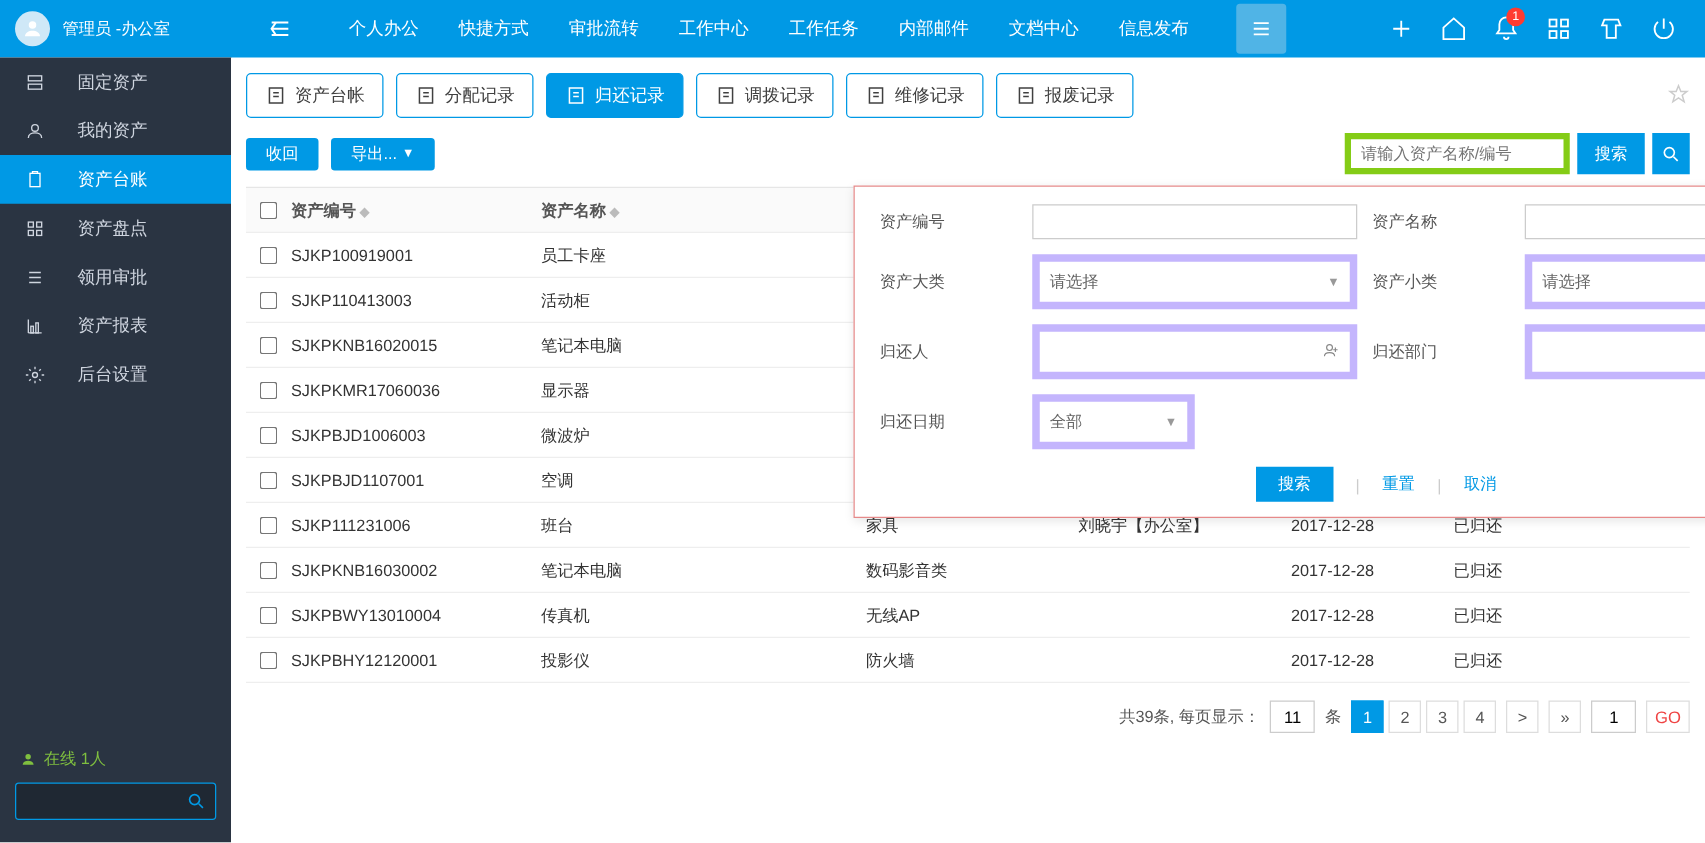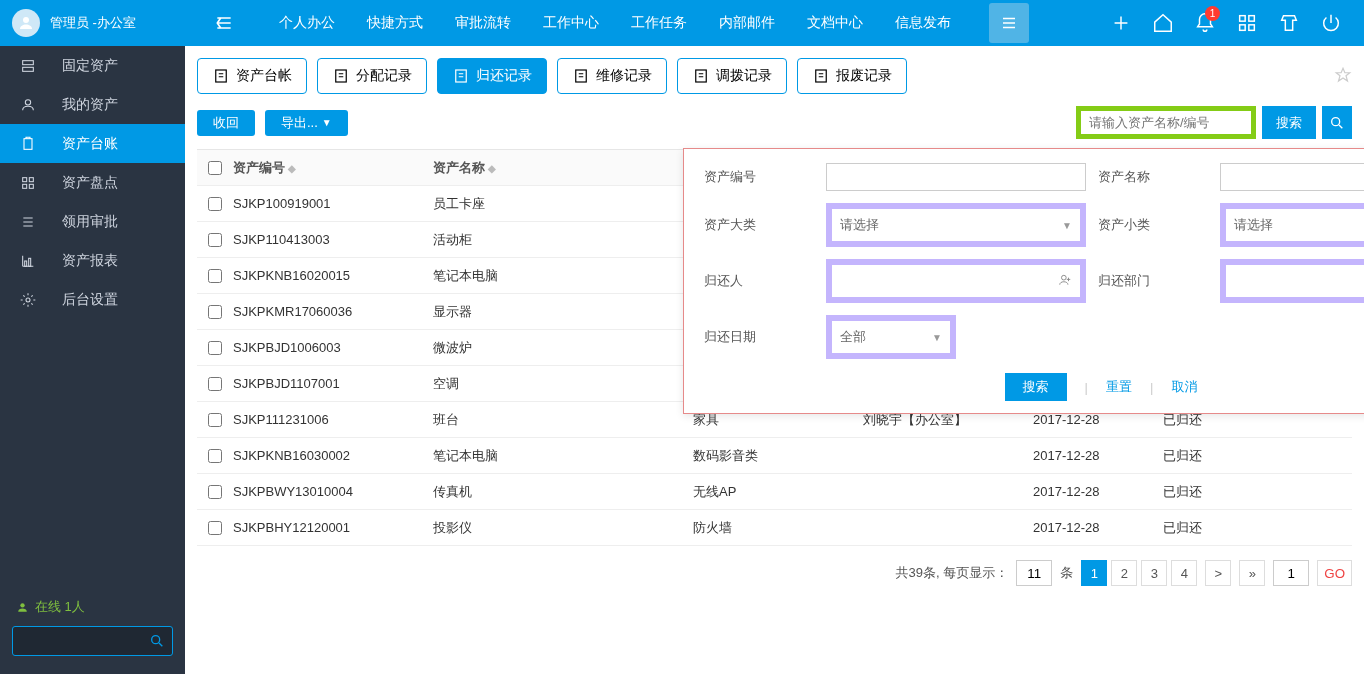--- a/index.html
+++ b/index.html
@@ -28,21 +28,21 @@
 .side-bottom { margin-top: auto; padding: 10px 12px 18px; }
 .online { color: #7fbf3f; font-size: 13px; display: flex; align-items: center; gap: 6px; margin-bottom: 10px; padding-left: 4px; }
 .side-search { display: flex; align-items: center; border: 1px solid #0099e5; height: 30px; border-radius: 3px; background: #1f2833; }
 .side-search input { flex: 1; background: transparent; border: none; color: #cfd5df; padding: 0 8px; outline: none; width: 100%; }
 .side-search .sicon { width: 30px; display: flex; align-items: center; justify-content: center; }
 .side-search .sicon svg { width: 16px; height: 16px; stroke: #0099e5; fill: none; stroke-width: 2; }
 
 
 .main { flex: 1; background: #fff; overflow: auto; padding: 12px; position: relative; }
 .tab-row { display: flex; align-items: center; gap: 10px; }
-.tab-btn { display: flex; align-items: center; gap: 6px; border: 1px solid #0099e5; color: #000000; border-radius: 4px; padding: 8px 14px; font-size: 14px; cursor: pointer; background: #fff; }
+.tab-btn { display: flex; align-items: center; gap: 6px; border: 1px solid #0099e5; color: #404040; border-radius: 4px; padding: 8px 14px; font-size: 14px; cursor: pointer; background: #fff; }
 .tab-btn.active { background: #0099e5; color: #fff; }
 .tab-btn svg { width: 18px; height: 18px; stroke: currentColor; fill: none; stroke-width: 1.6; }
 .star-icon { margin-left: auto; color: #ccc; cursor: pointer; }
 .star-icon svg { width: 18px; height: 18px; stroke: #ccc; fill: none; stroke-width: 1.6; }
 
 .action-row { display: flex; align-items: center; gap: 10px; margin-top: 12px; }
 .pill { background: #0099e5; color: #fff; border: none; border-radius: 3px; padding: 4px 16px; font-size: 13px; cursor: pointer; display: flex; align-items: center; gap: 4px; }
 .pill .caret { font-size: 10px; }
 .search-group { margin-left: auto; display: flex; gap: 6px; }
 .search-input { border: 5px solid #84cc16; padding: 4px 8px; width: 180px; font-size: 13px; }
@@ -251,28 +251,28 @@
             <rect x="5" y="4" width="14" height="16"></rect>
             <path d="M9 9h6M9 13h6"></path>
           </svg>
           <span>归还记录</span>
         </div>
         <div class="tab-btn">
           <svg viewBox="0 0 24 24">
             <rect x="5" y="4" width="14" height="16"></rect>
             <path d="M9 9h6M9 13h6"></path>
           </svg>
+          <span>调拨记录</span>
+        </div>
+        <div class="tab-btn">
+          <svg viewBox="0 0 24 24">
+            <rect x="5" y="4" width="14" height="16"></rect>
+            <path d="M9 9h6M9 13h6"></path>
+          </svg>
           <span>维修记录</span>
-        </div>
-        <div class="tab-btn">
-          <svg viewBox="0 0 24 24">
-            <rect x="5" y="4" width="14" height="16"></rect>
-            <path d="M9 9h6M9 13h6"></path>
-          </svg>
-          <span>调拨记录</span>
         </div>
         <div class="tab-btn">
           <svg viewBox="0 0 24 24">
             <rect x="5" y="4" width="14" height="16"></rect>
             <path d="M9 9h6M9 13h6"></path>
           </svg>
           <span>报废记录</span>
         </div>
         <div class="star-icon"><svg viewBox="0 0 24 24">
             <path d="M12 3l2.5 6H21l-5 4 2 7-6-4-6 4 2-7-5-4h6.5z"></path>

